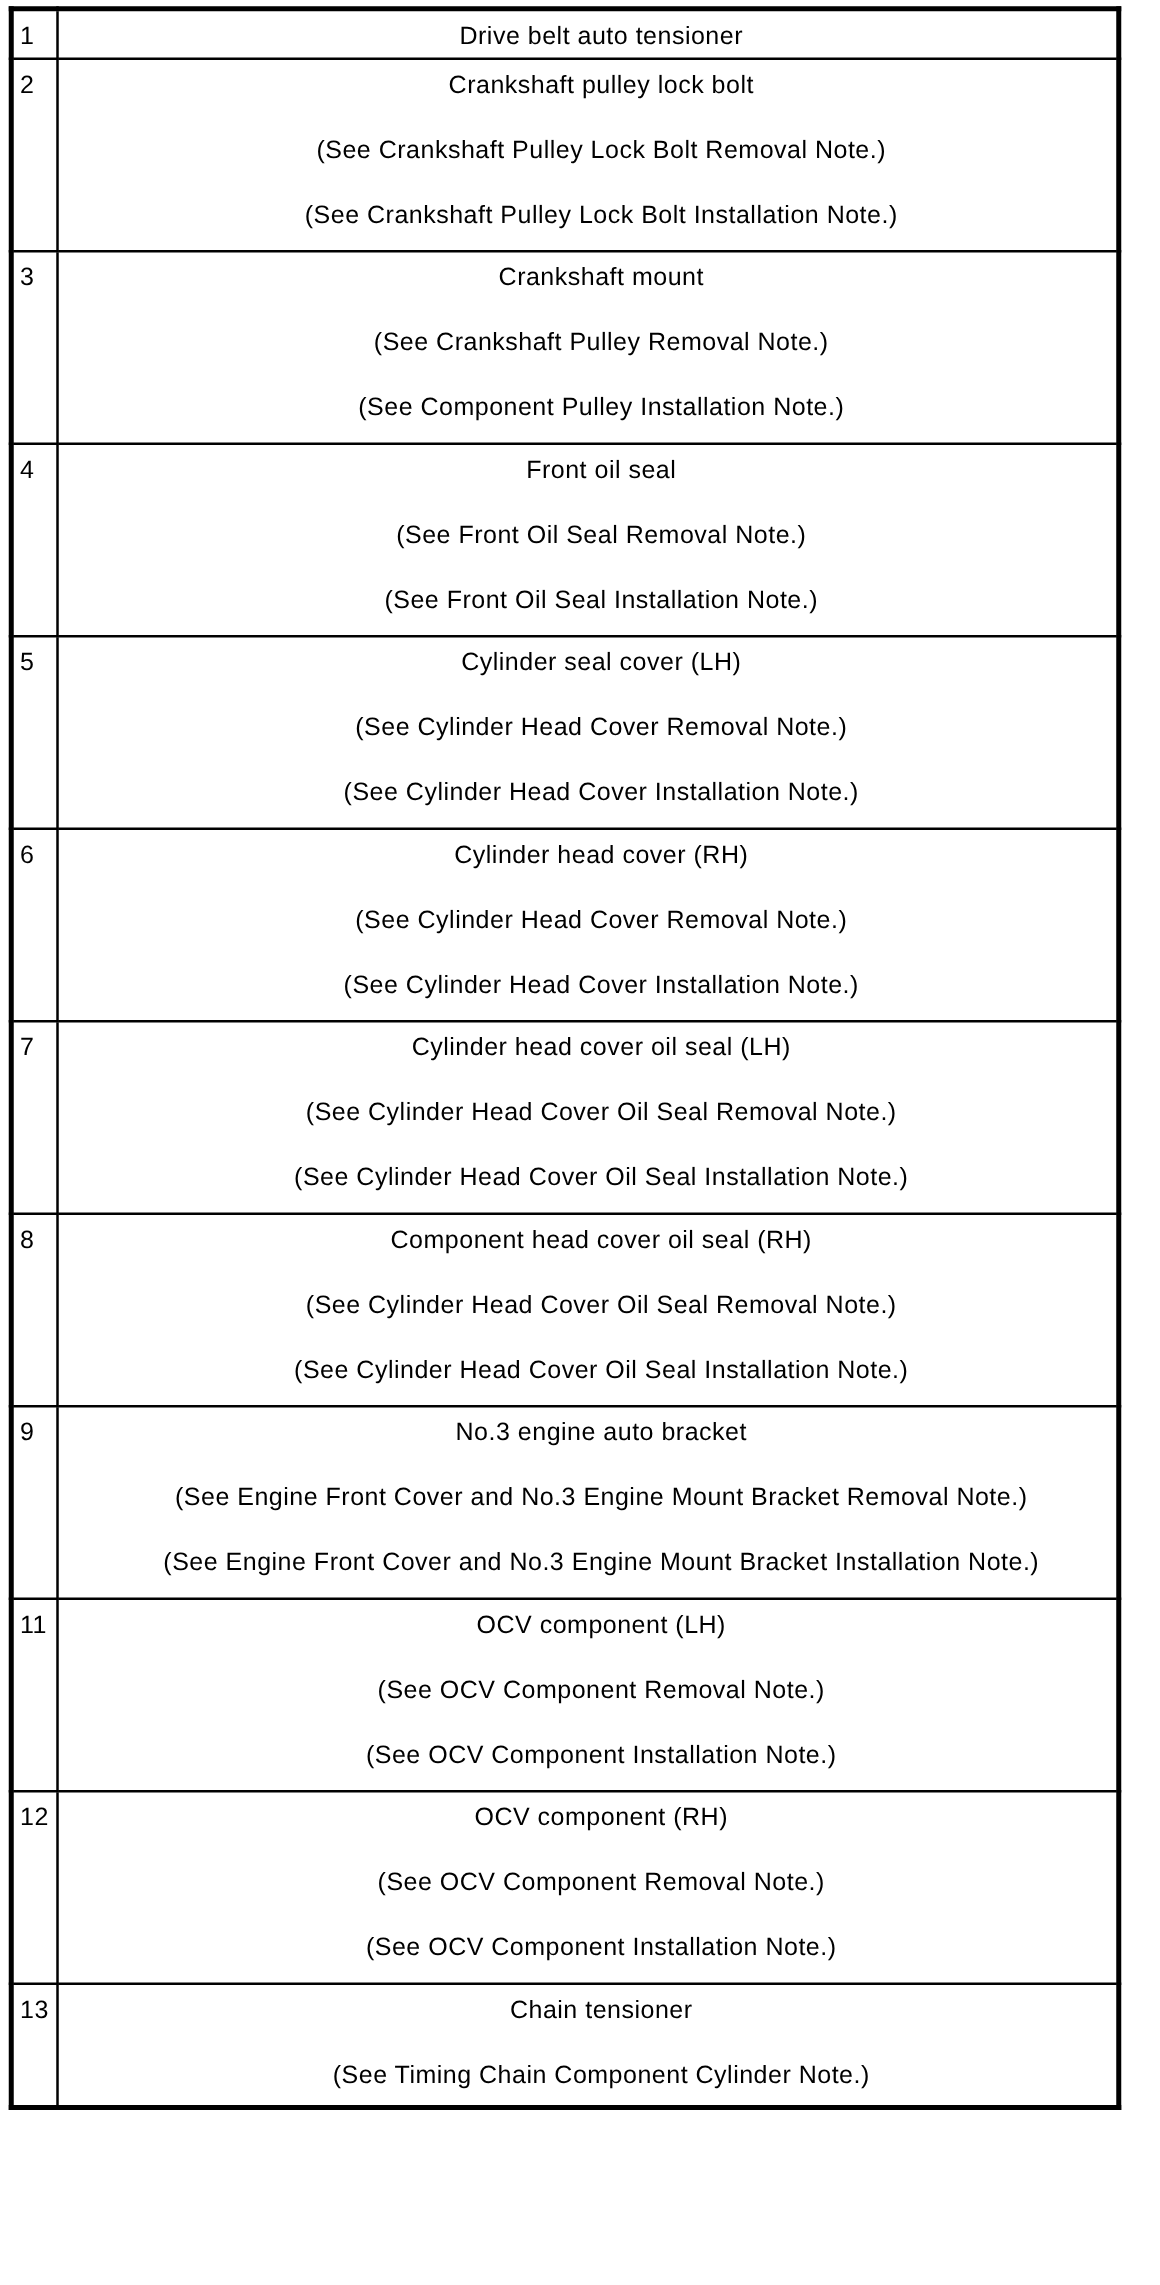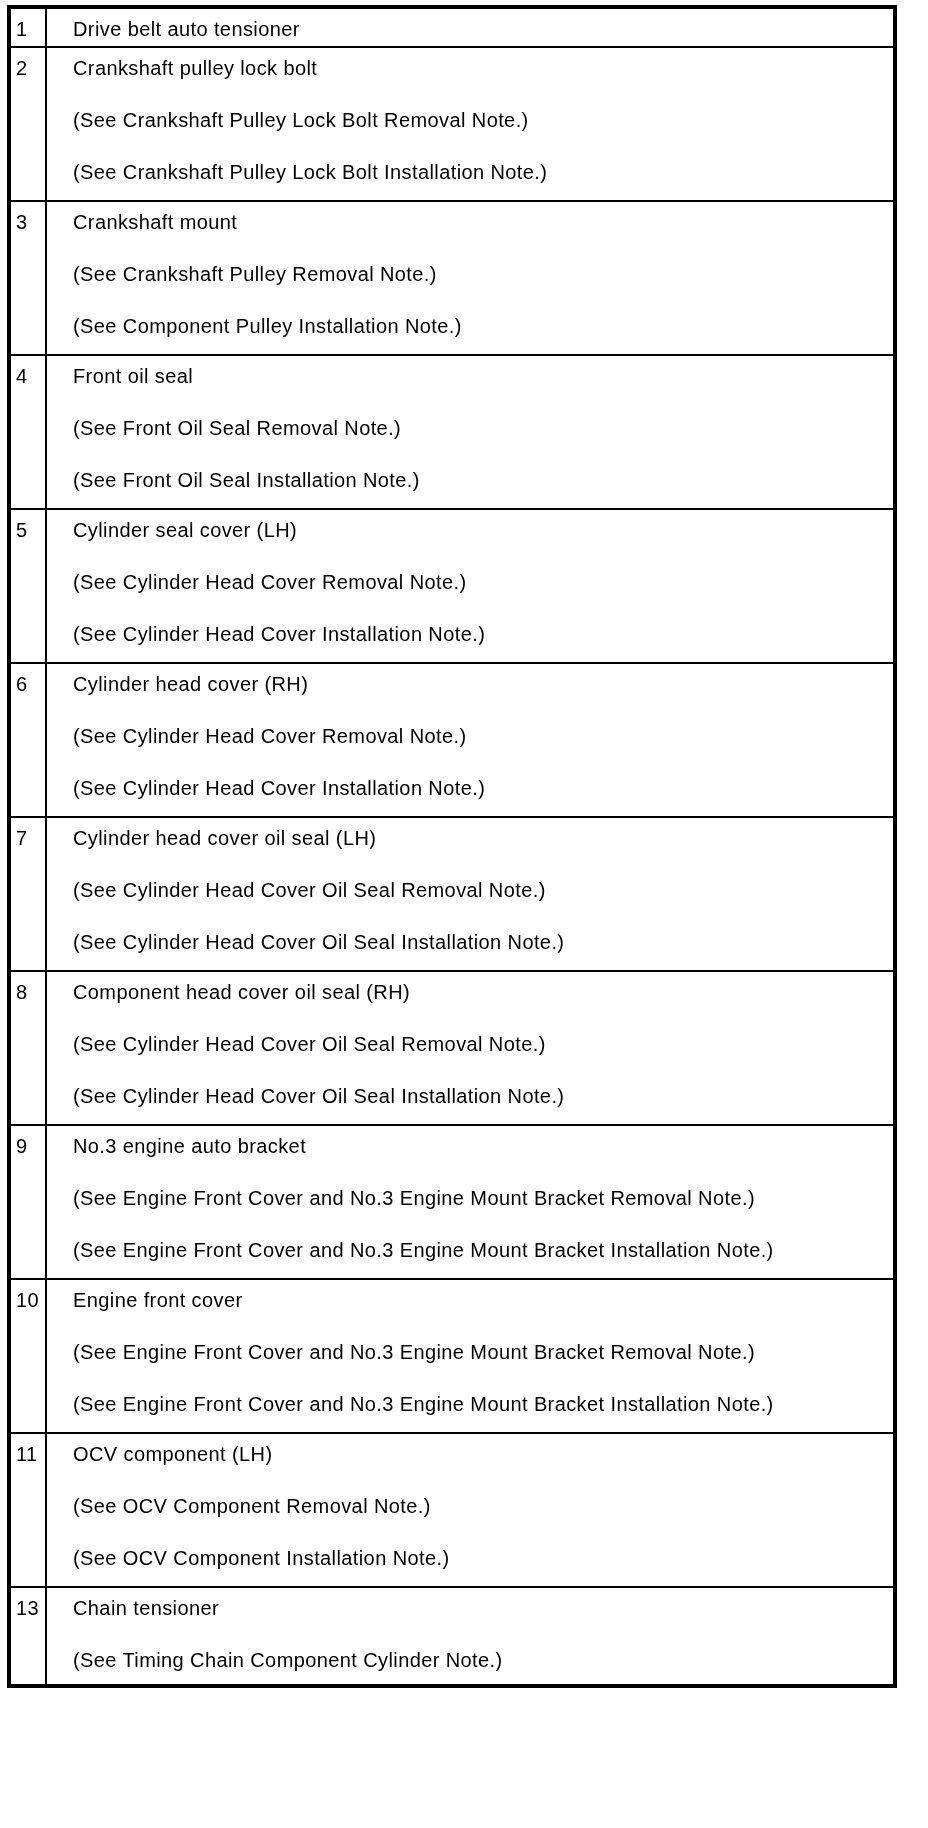--- a/index.html
+++ b/index.html
@@ -41,20 +41,21 @@
     letter-spacing: 0.4px;
     line-height: 22px;
     overflow: hidden;
   }
   td.num {
     width: 37px;
   }
   td.desc {
     padding-left: 26px;
     white-space: nowrap;
+    text-align: center;
   }
   tr.h-plain td { height: 40px; }
   tr.h-notes1 td { height: 99px; }
   tr.h-notes2 td { height: 154px; }
   .part-name {
     margin: 0 0 30px 0;
   }
   .note {
     margin: 0 0 30px 0;
   }
@@ -158,42 +159,42 @@
     <td class="num">
       <span>9</span>
     </td>
     <td class="desc">
       <div class="part-name">No.3 engine auto bracket</div>
     <div class="note">(See Engine Front Cover and No.3 Engine Mount Bracket Removal Note.)</div>
             <div class="note">(See Engine Front Cover and No.3 Engine Mount Bracket Installation Note.)</div>
           </td>
   </tr>
 
-  <tr class="h-notes2">
-    <td class="num">
-      <span>10</span>
-    </td>
-    <td class="desc">
-      <div class="part-name">Engine front cover</div>
-    <div class="note">(See Engine Front Cover and No.3 Engine Mount Bracket Removal Note.)</div>
-            <div class="note">(See Engine Front Cover and No.3 Engine Mount Bracket Installation Note.)</div>
-          </td>
-  </tr>
 
   <tr class="h-notes2">
     <td class="num">
       <span>11</span>
     </td>
     <td class="desc">
       <div class="part-name">OCV component (LH)</div>
     <div class="note">(See OCV Component Removal Note.)</div>
             <div class="note">(See OCV Component Installation Note.)</div>
           </td>
   </tr>
 
+  <tr class="h-notes2">
+    <td class="num">
+      <span>12</span>
+    </td>
+    <td class="desc">
+      <div class="part-name">OCV component (RH)</div>
+    <div class="note">(See OCV Component Removal Note.)</div>
+            <div class="note">(See OCV Component Installation Note.)</div>
+          </td>
+  </tr>
 
   <tr class="h-notes1">
     <td class="num">
       <span>13</span>
     </td>
     <td class="desc">
       <div class="part-name">Chain tensioner</div>
     <div class="note">(See Timing Chain Component Cylinder Note.)</div>
           </td>
   </tr>

